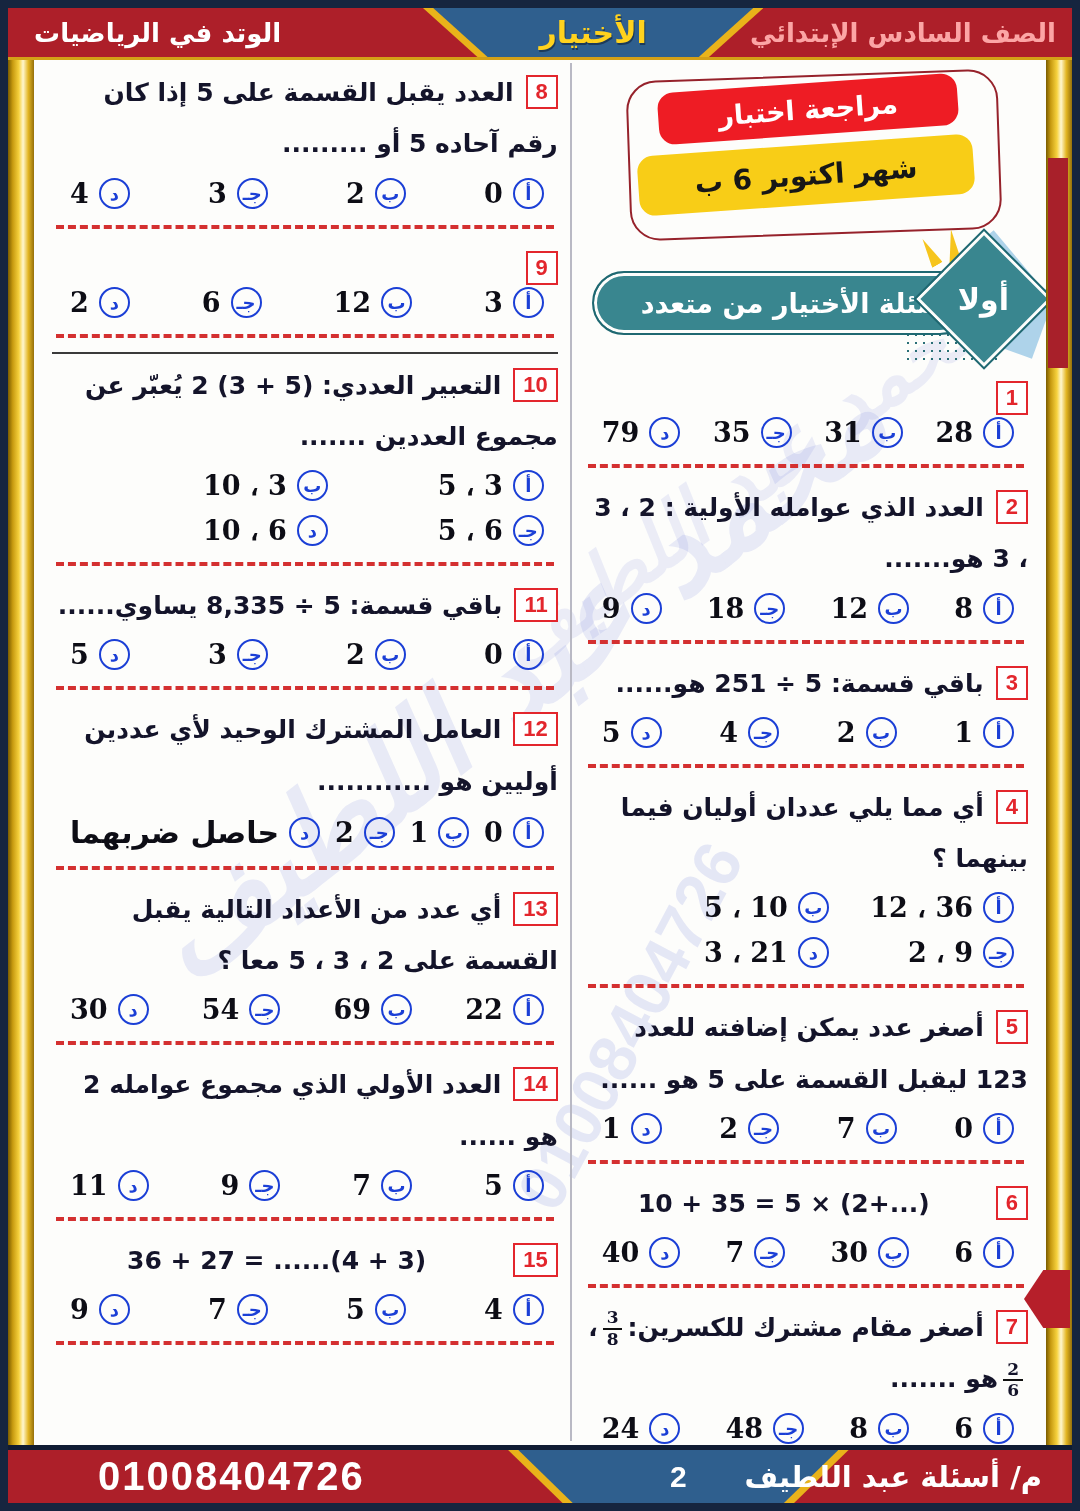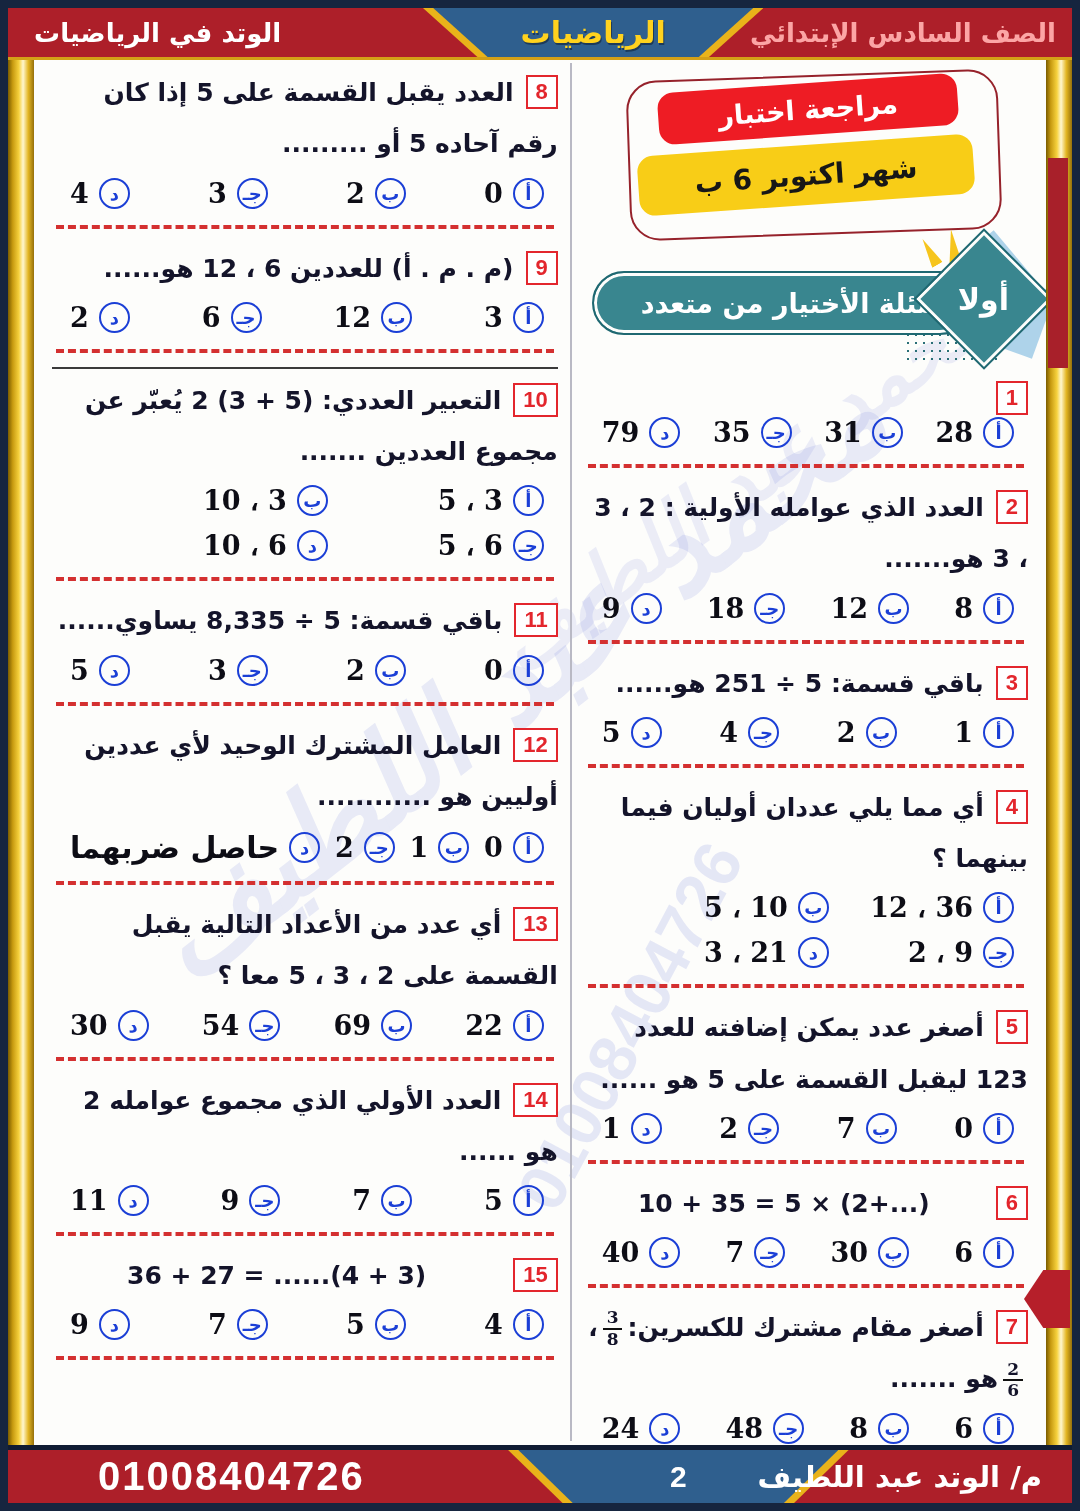--- a/index.html
+++ b/index.html
@@ -93,21 +93,21 @@
 <body>
 
 <div class="page">
   <div class="inner">
 
     <div class="hdr">
       <div class="hdr-brand">الوتد في الرياضيات</div>
       <div class="trapwrap">
         <div class="trap-y"></div>
         <div class="trap-b"></div>
-        <div class="hdr-subject">الرياضيات</div>
+        <div class="hdr-subject">الأختيار</div>
       </div>
       <div class="hdr-grade">الصف السادس الإبتدائي</div>
     </div>
 
     <div class="goldbar gl"></div>
     <div class="goldbar gr"></div>
     <div class="ribbon-top"></div>
     <div class="ribbon-mid"></div>
 
     <div class="wm wm1">محمد عبد اللطيف</div>
@@ -331,21 +331,21 @@
               </span>
             <span class="opt">
                 <span class="letter">د</span>
                 <span class="val">4</span>
               </span>
           </div>
           <div class="sep"></div>
         </div>
 
         <div class="q">
-          <div class="qline"><span class="qnum">9</span><span class="qtext">(م . م . أ) للعددين 6 ، 12 هو......</span></div>
+          <div class="qline"><span class="qnum">9</span></div>
           <div class="opts">
             <span class="opt">
                 <span class="letter">أ</span>
                 <span class="val">3</span>
               </span>
             <span class="opt">
                 <span class="letter">ب</span>
                 <span class="val">12</span>
               </span>
             <span class="opt">
@@ -505,17 +505,17 @@
       </section>
     </div>
 
     <div class="ftr">
       <div class="ftr-phone">01008404726</div>
       <div class="trapwrap">
         <div class="trap-y"></div>
         <div class="trap-b"></div>
         <div class="ftr-page">2</div>
       </div>
-      <div class="ftr-teacher">م/ الوتد عبد اللطيف</div>
+      <div class="ftr-teacher">م/ أسئلة عبد اللطيف</div>
     </div>
 
   </div>
 </div>
 
 </body></html>

